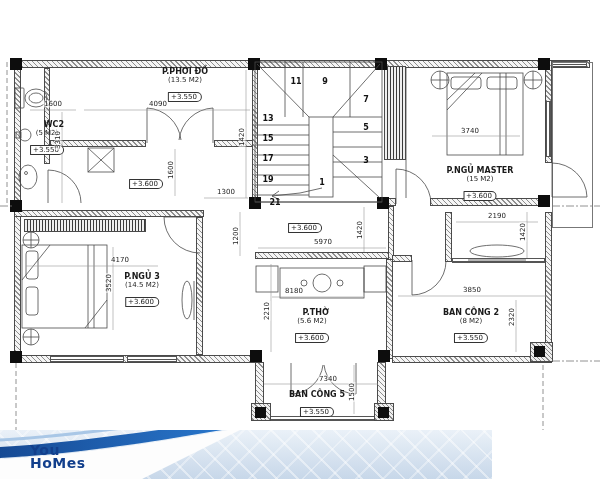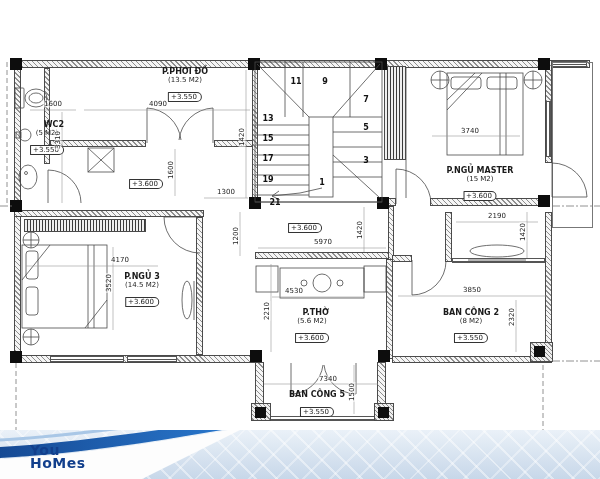--- a/index.html
+++ b/index.html
@@ -23,21 +23,21 @@
        transform:translate(-50%,-50%);background:rgba(255,255,255,.6);padding:0 1px;}
   .dim.v{transform:translate(-50%,-50%) rotate(-90deg);}
   .sn{position:absolute;font-size:8px;line-height:8px;font-weight:700;color:#111;transform:translate(-50%,-50%);}
   .room{position:absolute;text-align:center;transform:translateX(-50%);}
   .rname{font-size:8px;line-height:9px;font-weight:700;white-space:nowrap;text-align:right;}
   .rarea{font-size:7px;line-height:8px;white-space:nowrap;}
   .lvl{display:inline-block;border:1px solid #333;border-radius:1px 9px 9px 1px;background:#fff;
        font-size:7px;line-height:8px;padding:0 4px 0 2px;margin-top:1px;white-space:nowrap;}
   .lvl-free{position:absolute;transform:translate(-50%,-50%);}
   svg.ov{position:absolute;left:0;top:0;pointer-events:none;}
-  .footer{position:absolute;left:0;top:430px;width:600px;height:49px;overflow:hidden;
+  .footer{position:absolute;left:0;top:430px;width:492px;height:49px;overflow:hidden;
     background:
       repeating-linear-gradient(45deg,rgba(255,255,255,.45) 0 2px,transparent 2px 15px),
       repeating-linear-gradient(-45deg,rgba(255,255,255,.35) 0 2px,transparent 2px 19px),
       linear-gradient(180deg,#eaf1f8,#c7d7e9);}
   .logo{position:absolute;left:30px;top:14px;color:#123f8c;font-weight:800;
         font-family:"DejaVu Sans",sans-serif;}
   .logo .l1{font-size:14px;line-height:12px;letter-spacing:.5px;}
   .logo .l2{font-size:14px;line-height:14px;letter-spacing:.5px;}
   .headline{position:absolute;right:28px;top:5px;font-size:15px;font-weight:700;color:#1a78d2;white-space:nowrap;}
   .subline{position:absolute;right:30px;top:28px;font-size:11px;font-weight:600;color:#3d3d3d;white-space:nowrap;}
@@ -245,21 +245,21 @@
     <span class="lvl lvl-free" style="left:146px;top:183px">+3.600</span>
     <span class="lvl lvl-free" style="left:305px;top:227px">+3.600</span>
 
     <span class="dim" style="left:53px;top:104px">1600</span>
     <span class="dim" style="left:158px;top:104px">4090</span>
     <span class="dim" style="left:470px;top:131px">3740</span>
     <span class="dim" style="left:226px;top:192px">1300</span>
     <span class="dim" style="left:323px;top:242px">5970</span>
     <span class="dim" style="left:497px;top:216px">2190</span>
     <span class="dim" style="left:120px;top:260px">4170</span>
-    <span class="dim" style="left:294px;top:291px">4530</span>
+    <span class="dim" style="left:294px;top:291px">8180</span>
     <span class="dim" style="left:472px;top:290px">3850</span>
     <span class="dim" style="left:328px;top:379px">7340</span>
     <span class="dim v" style="left:58px;top:140px">3310</span>
     <span class="dim v" style="left:171px;top:170px">1600</span>
     <span class="dim v" style="left:242px;top:137px">1420</span>
     <span class="dim v" style="left:360px;top:230px">1420</span>
     <span class="dim v" style="left:523px;top:232px">1420</span>
     <span class="dim v" style="left:236px;top:236px">1200</span>
     <span class="dim v" style="left:267px;top:311px">2210</span>
     <span class="dim v" style="left:109px;top:283px">3520</span>

